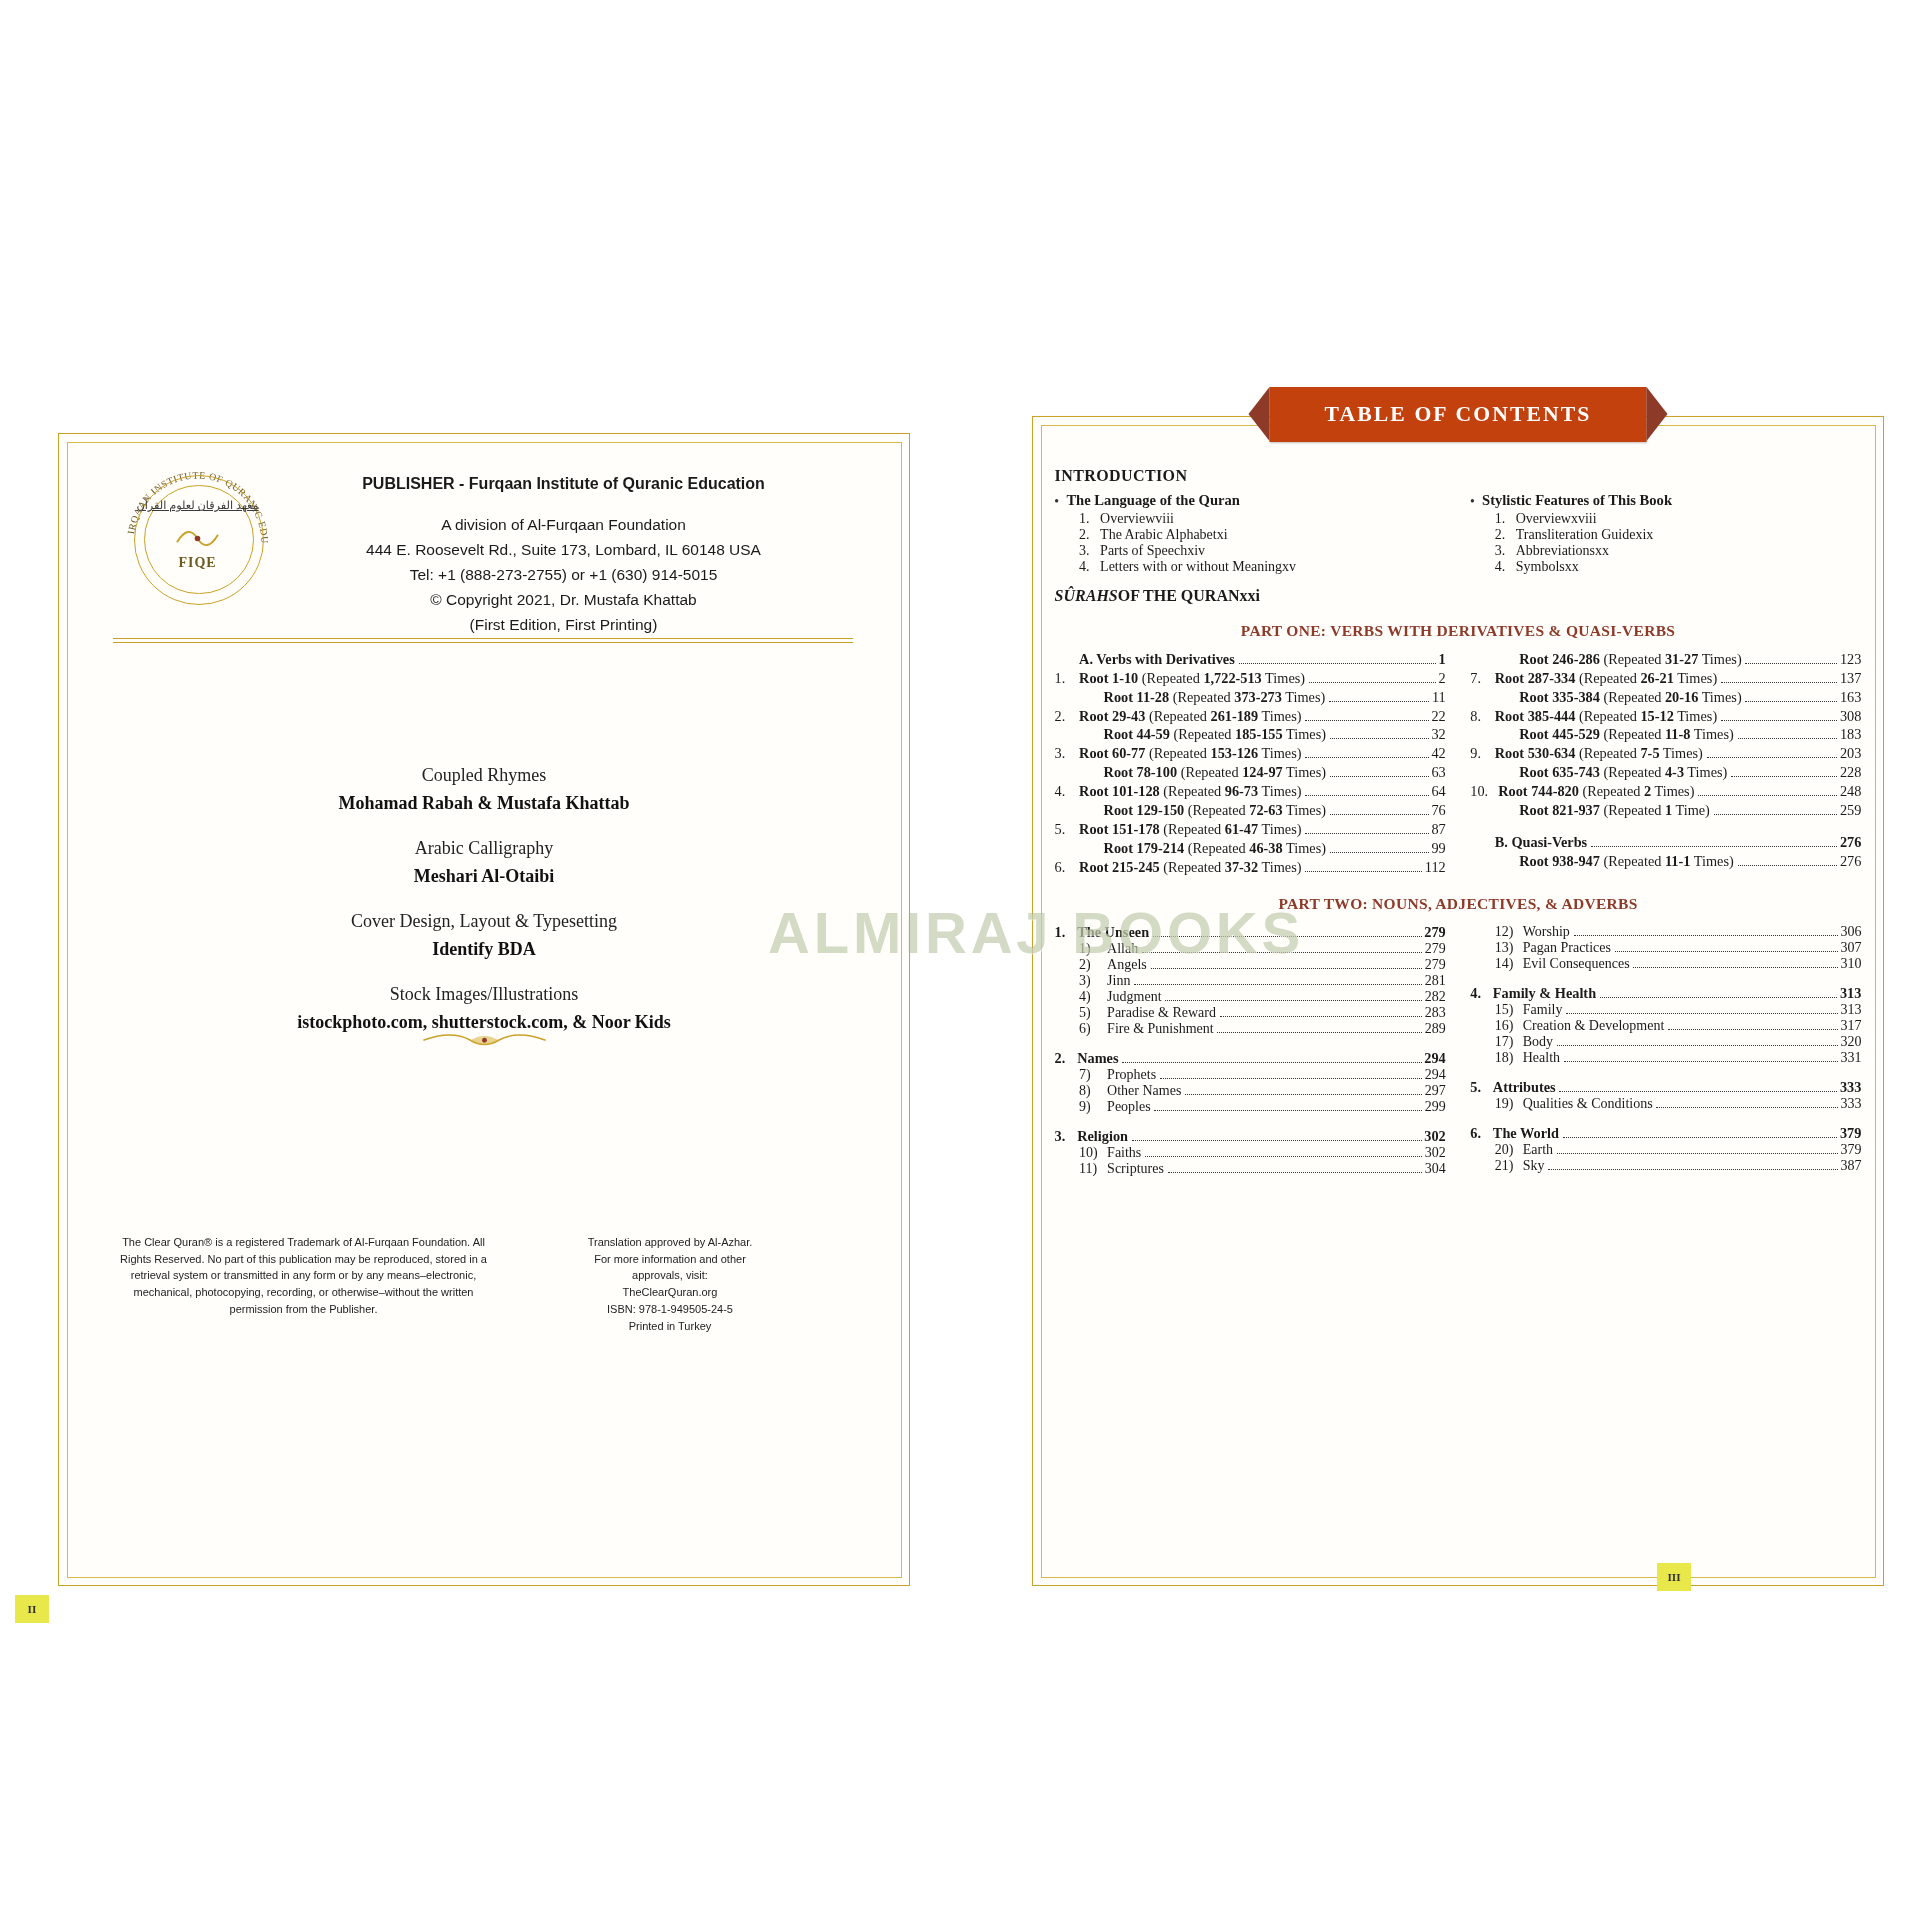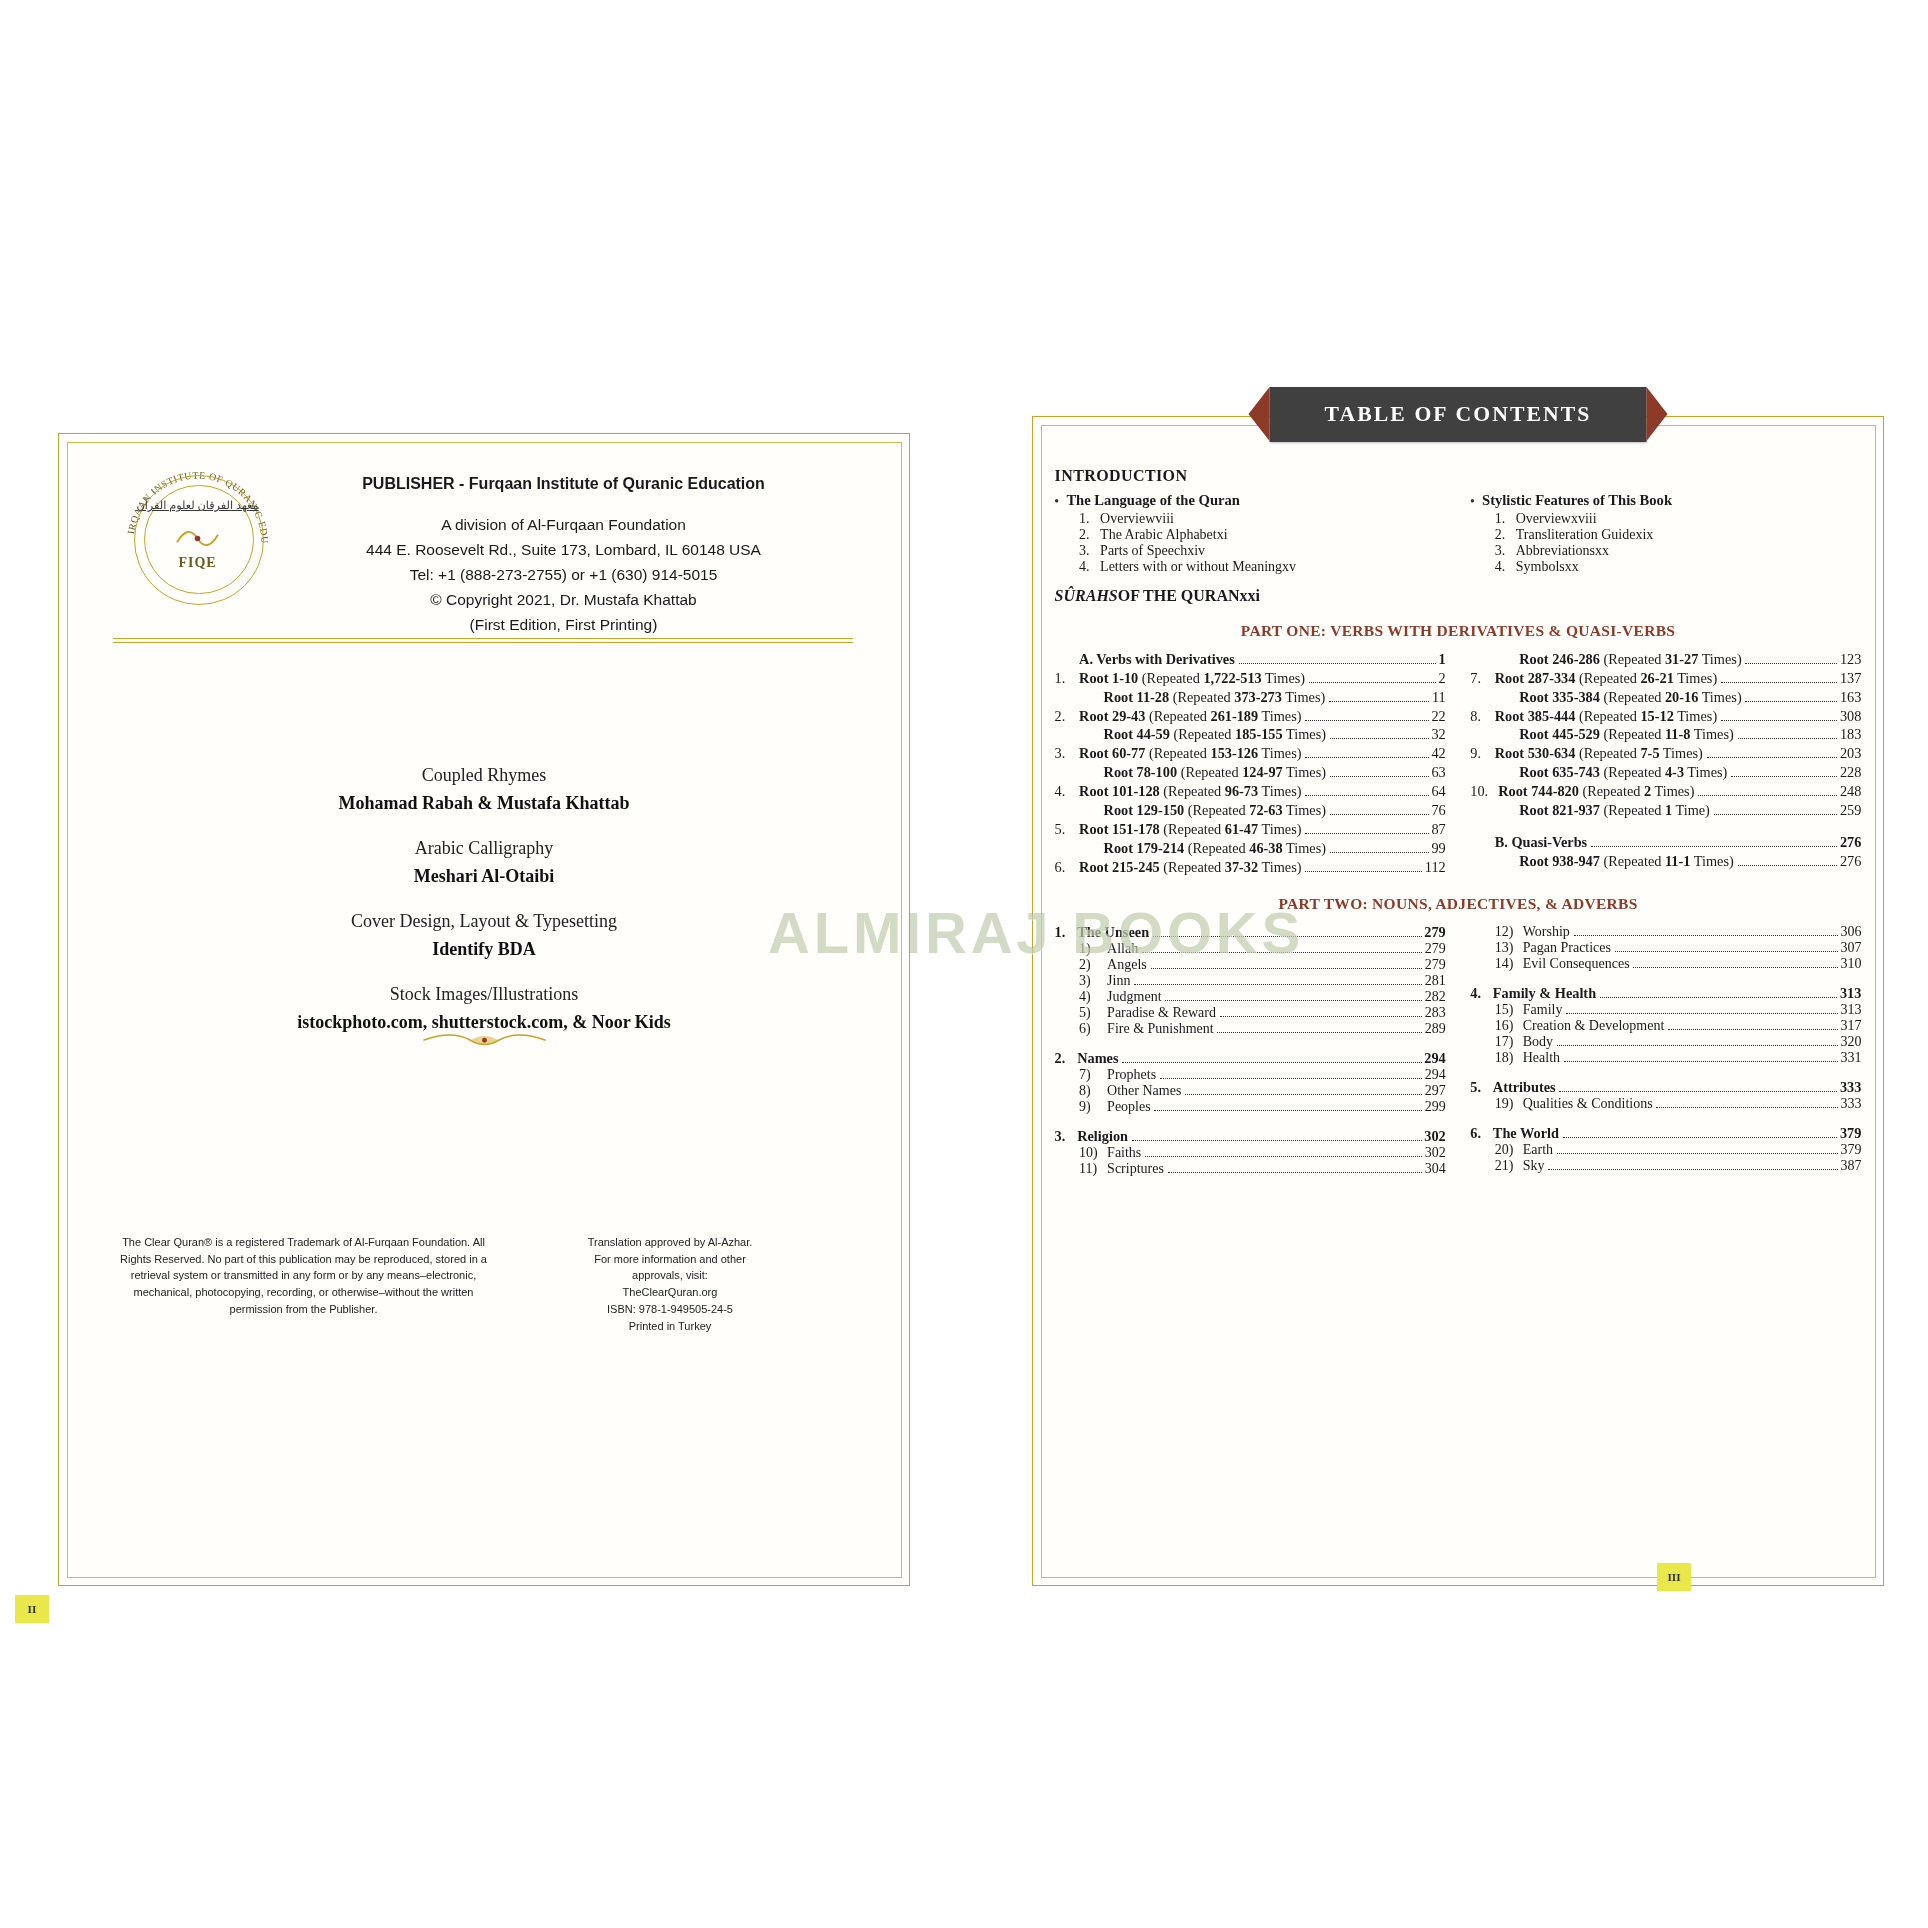--- a/index.html
+++ b/index.html
@@ -79,21 +79,21 @@
     position:absolute;width:34px;height:28px;background:#e8e84a;
     display:flex;align-items:center;justify-content:center;
     font-family:"Liberation Serif", serif;font-weight:bold;font-size:11.3px;color:#333;
   }
   #tab-left{left:15px;top:1568px;margin-top:27px;}
   #tab-right{left:1657px;top:1563px;}
 
   
   .toc-banner{
     position:absolute;left:50%;transform:translateX(-50%);top:-29px;
-    width:377px;height:55px;background:#404040;
+    width:377px;height:55px;background:#c2410c;
     display:flex;align-items:center;justify-content:center;
     box-shadow:0 0.9px 1.9px rgba(0,0,0,.25);
   }
   .toc-banner:before,.toc-banner:after{
     content:"";position:absolute;top:0;width:0;height:0;
     border-top:27px solid transparent;border-bottom:27px solid transparent;
   }
   .toc-banner:before{left:-21px;border-right:21px solid #8e3a28;}
   .toc-banner:after{right:-21px;border-left:21px solid #8e3a28;}
   .toc-banner span{

